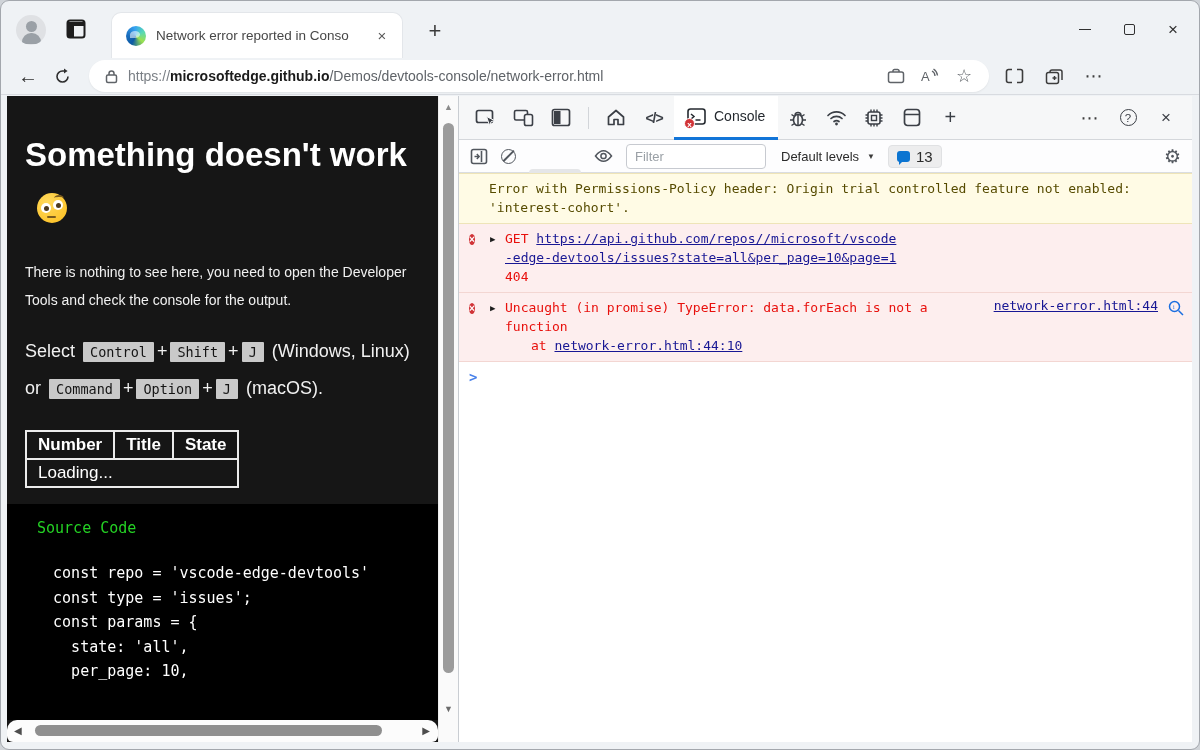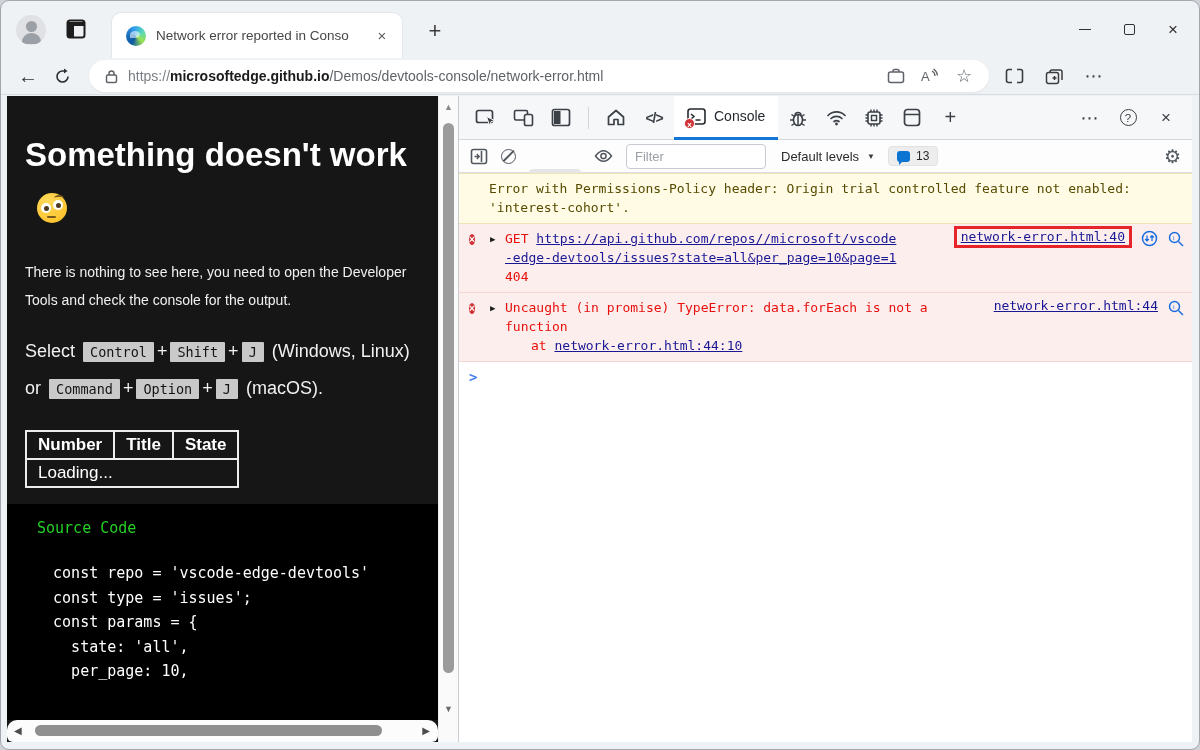--- a/index.html
+++ b/index.html
@@ -109,21 +109,21 @@
   .clear-ic::after{ content:""; position:absolute; left:-1px; top:5.5px; width:15px; height:1.6px;
                     background:#52575e; transform:rotate(-45deg); }
   .ctx{ background:#e5e6e8; border-radius:4px; padding:3px 9px; display:flex; gap:8px;
         font-size:13px; color:#2b2b2b;margin-top:46px; }
   .dd-arrow{ font-size:8px; color:#3b3b3b; }
   .filter{ width:140px; height:25px; border:1px solid #c7cad0; border-radius:4px; font-size:13px;
            padding:0 8px; font-family:"Liberation Sans",sans-serif; color:#333; outline:none; }
   .filter::placeholder{ color:#9aa0a6; }
   .levels{ display:flex; align-items:center; gap:8px; font-size:13px; color:#2b2b2b; margin-left:2px; }
   .badge{ background:#ededee; border:1px solid #e0e1e3; border-radius:4px; padding:2px 8px;
-          display:flex; align-items:center; gap:6px; font-size:12px; color:#2b2b2b; }
+          display:flex; align-items:center; gap:6px; font-size:15px; color:#2b2b2b; }
   .bubble{ width:13px; height:11px; background:#0b74d1; border-radius:3px; position:relative; }
   .bubble::after{ content:""; position:absolute; left:2px; bottom:-3px; border:3px solid transparent;
                   border-top-color:#0b74d1; border-left-color:#0b74d1; }
   .gear{ margin-left:auto; font-size:19px; color:#52575e; line-height:19px; }
 
   .dt-msgs{ flex:1; min-height:0; font-family:"DejaVu Sans Mono", monospace; font-size:13px; overflow:hidden; }
   .row{ display:flex; align-items:flex-start; padding:5px 8px 6px; border-bottom:1px solid; }
   .row.warn{ background:#fffbe5; border-color:#eee4b8; border-top:1px solid #eee4b8; color:#564b00; }
   .row.err{ background:#fdeeee; border-color:#f3d6d2; color:#e8100c; }
   .icon-col{ flex:0 0 16px; margin:2px 4px 0 2px; }
@@ -410,36 +410,20 @@
         </div>
 
         <div class="row err">
           <span class="icon-col"><span class="err-dot">×</span></span>
           <span class="exp-col">▶</span>
           <div class="msg-text">
             <div><span class="red">GET </span><a class="lnk">https://api.github.com/repos//microsoft/vscode</a></div>
             <div><a class="lnk">-edge-devtools/issues?state=all&amp;per_page=10&amp;page=1</a></div>
             <div class="red">404</div>
           </div>
-          <div class="r-col">
-            <span class="hl-box"><a class="lnk">network-error.html:40</a></span>
-            <span class="act">
-              <svg width="17" height="17" viewBox="0 0 17 17">
-                  <circle cx="8.5" cy="8.5" r="7" fill="none" stroke="#1b6ee0" stroke-width="1.5"></circle>
-                  <path d="M6 11 V5.5 M6 11 l-1.8-2 M6 11 l1.8-2 M11 5.5 V11 M11 5.5 l-1.8 2 M11 5.5 l1.8 2" stroke="#1b6ee0" stroke-width="1.3" fill="none"></path>
-                </svg>
-            </span>
-            <span class="act">
-              <svg width="16" height="16" viewBox="0 0 16 16">
-                  <circle cx="6.5" cy="6.5" r="5" fill="none" stroke="#1b6ee0" stroke-width="1.5"></circle>
-                  <path d="M10.5 10.5 L15 15" stroke="#1b6ee0" stroke-width="1.5"></path>
-                  <text x="5" y="9" font-size="6" fill="#1b6ee0" font-family="Liberation Serif">i</text>
-                </svg>
-            </span>
-          </div>
         </div>
 
         <div class="row err">
           <span class="icon-col"><span class="err-dot">×</span></span>
           <span class="exp-col">▶</span>
           <div class="msg-text">
             <div>Uncaught (in promise) TypeError: data.forEach is not a</div>
             <div>function</div>
             <div class="at-line"><span>at </span><a class="lnk">network-error.html:44:10</a></div>
           </div>

